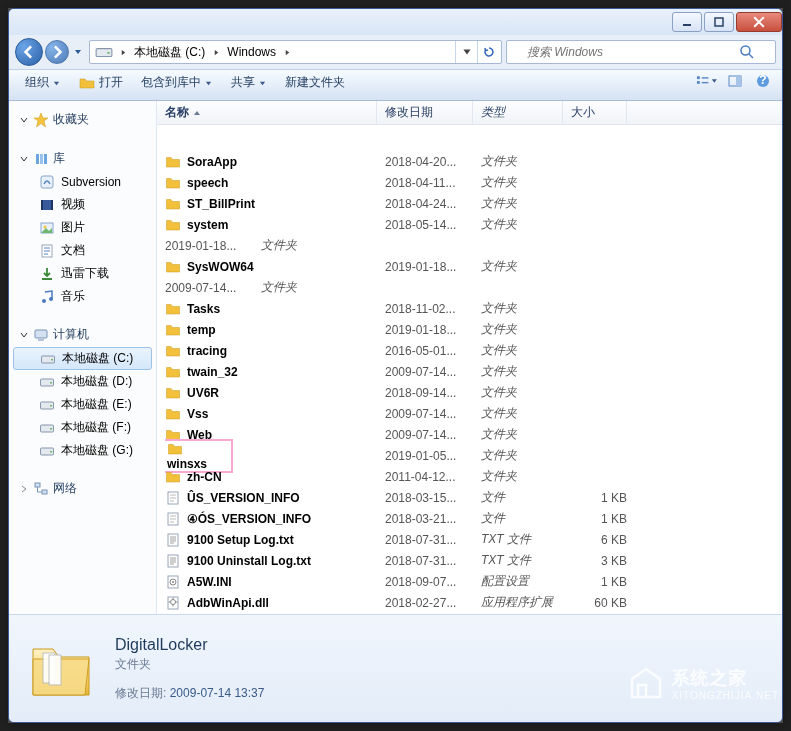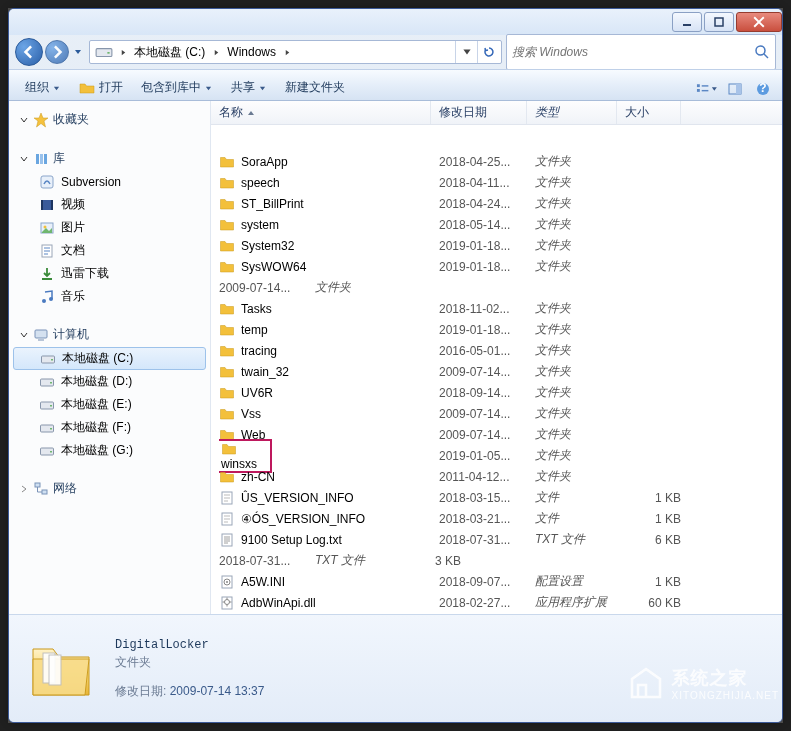--- a/index.html
+++ b/index.html
@@ -21,60 +21,60 @@
 .navdrop { width: 14px; height: 20px; display: flex; align-items: center; justify-content: center; }
 .navdrop svg { width: 8px; height: 8px; }
 .breadcrumb { flex: 1; height: 24px; background: #fff; border: 1px solid #a6b8d6; border-radius: 2px; display: flex; align-items: center; padding: 0 2px; }
 .bc-icon { width: 18px; height: 18px; margin: 0 3px; display: flex; align-items: center; justify-content: center; }
 .bc-seg { padding: 0 4px; color: #000; cursor: default; }
 .bc-arrow { width: 14px; display: flex; align-items: center; justify-content: center; }
 .bc-arrow svg { width: 7px; height: 7px; }
 .bc-tail { margin-left: auto; display: flex; }
 .bc-tailbtn { width: 22px; height: 22px; border-left: 1px solid #c8d4e8; display: flex; align-items: center; justify-content: center; }
 .bc-tailbtn svg { width: 12px; height: 12px; }
-.searchbox { width: 270px; height: 36px; background: #fff; border: 1px solid #a6b8d6; border-radius: 2px; display: flex; align-items: center; padding: 0 5px; }
+.searchbox { width: 270px; height: 24px; background: #fff; border: 1px solid #a6b8d6; border-radius: 2px; display: flex; align-items: center; padding: 0 20px; }
 .searchbox input { flex: 1; border: none; outline: none; color: #888; font-style: italic; }
 .searchbox .sicon { width: 16px; height: 16px; }
-.toolbar { height: 32px; background: linear-gradient(to bottom, #f7fbff 0%, #e5eef9 50%, #d6e3f3 100%); border-top: 1px solid #bfd0e8; border-bottom: 1px solid #a8bcd9; display: flex; align-items: flex-end; padding: 0 8px; gap: 2px; }
+.toolbar { height: 32px; background: linear-gradient(to bottom, #f7fbff 0%, #e5eef9 50%, #d6e3f3 100%); border-top: 1px solid #bfd0e8; border-bottom: 1px solid #a8bcd9; display: flex; align-items: flex-start; padding: 0 8px; gap: 2px; }
 .tbtn { padding: 4px 8px; display: flex; align-items: center; gap: 4px; border-radius: 2px; cursor: default; color: #1e395b; }
 .tbtn .drop { width: 8px; }
 .tbtn .drop svg { width: 7px; height: 7px; fill: #3a5a8a; }
 .toolbar .tspacer { flex: 1; }
 .tool-icons { display: flex; gap: 6px; }
 .tool-icons .ti { width: 22px; height: 22px; display: flex; align-items: center; justify-content: center; border-radius: 2px; cursor: default; }
 .tool-icons svg { width: 14px; height: 14px; }
 .content { flex: 1; display: flex; background: #fff; overflow: hidden; }
-.navpane { width: 202px; background: #fbfcfd; border-right: 1px solid #e0e7f1; overflow-y: auto; padding: 6px 0; }
+.navpane { width: 148px; background: #fbfcfd; border-right: 1px solid #e0e7f1; overflow-y: auto; padding: 6px 0; }
 .np-group { margin-bottom: 14px; }
 .np-head { display: flex; align-items: center; gap: 4px; padding: 4px 10px; color: #1e395b; }
 .np-head .exp { width: 10px; height: 10px; display: flex; align-items: center; justify-content: center; }
 .np-head .exp svg { width: 8px; height: 8px; }
 .np-item { display: flex; align-items: center; gap: 6px; padding: 3px 10px 3px 30px; cursor: default; }
 .np-item.selected { background: linear-gradient(to bottom, #eaf3fd, #d4e7fb); border: 1px solid #9dc2ea; border-radius: 3px; margin: 0 4px; padding: 2px 6px 2px 26px; }
 .np-icon { width: 16px; height: 16px; display: flex; align-items: center; justify-content: center; }
 .listpane { flex: 1; display: flex; flex-direction: column; position: relative; }
 .listhead { height: 24px; background: linear-gradient(to bottom, #fdfdfe, #f0f3f8); border-bottom: 1px solid #e0e5ee; display: flex; }
 .lh-col { padding: 4px 8px; border-right: 1px solid #e3e8f0; color: #2a4066; display: flex; align-items: center; gap: 4px; }
 .lh-col .sort svg { width: 8px; height: 8px; }
 .listbody { flex: 1; overflow-y: scroll; margin-top: 26px; }
 .row { display: flex; align-items: center; height: 21px; padding-left: 8px; cursor: default; }
 .row .cell { overflow: hidden; white-space: nowrap; text-overflow: ellipsis; padding: 0 8px 0 0; color: #000; }
 .row .cell.dim { color: #555; }
 .row .fname { display: flex; align-items: center; gap: 6px; }
 .row .ficon { width: 16px; height: 16px; flex: none; display: flex; align-items: center; justify-content: center; }
-.row.highlighted .fname-box { border: 2px solid #be185d; padding: 0px 13px 0px 2px; margin-left: -2px; }
-.col-name { width: 220px; }
+.row.highlighted .fname-box { border: 2px solid #f9a8d4; padding: 0px 24px 0px 2px; margin-left: -2px; }
+.col-name { width: 220px; font-weight: bold; }
 .col-date { width: 96px; }
 .col-type { width: 90px; font-style: italic; }
 .col-size { width: 64px; text-align: right; padding-right: 20px; }
 .lh-col.col-size { text-align: left; }
 .details { height: 108px; background: linear-gradient(to bottom, #f1f6fd, #e3ecf8); border-top: 1px solid #c9d8ec; display: flex; align-items: center; padding: 8px 16px; gap: 18px; }
 .details .big-icon { width: 72px; height: 72px; }
 .details .info { color: #2a4066; }
-.details .info .title { font-size: 12px; color: #1e395b; font-family: Liberation Mono, monospace; }
+.details .info .title { font-size: 16px; color: #1e395b; }
 .details .info .sub { color: #6a7a92; margin-top: 2px; }
 .details .info .meta { margin-top: 12px; color: #3a5a8a; }
 .details .info .meta .label { color: #6a7a92; }
 .watermark { position: absolute; bottom: 30px; right: 12px; color: #fff; font-size: 16px; display: flex; align-items: center; gap: 8px; opacity: 0.85; pointer-events: none; }
 .watermark .t1 { font-size: 18px; font-weight: bold; letter-spacing: 1px; }
 .watermark .t2 { font-size: 10px; letter-spacing: 1px; }
 
 .ic-folder path { fill: #f3c03b; stroke: #c9981a; stroke-width: 0.5; }
 .ic-file rect { fill: #fff; stroke: #9aa6b8; }
 </style>
@@ -441,21 +441,21 @@
       <div class="listbody" id="listbody">
           <div class="row">
             <div class="cell col-name fname">
               <span class="ficon">
                 <svg viewBox="0 0 16 16" class="ic-folder">
                   <path d="M1.5 3.5 L6 3.5 L7.5 5.5 L14.5 5.5 L14.5 13 L1.5 13 Z"></path>
                 </svg>
               </span>
               <span>SoraApp</span>
             </div>
-            <div class="cell col-date dim">2018-04-25...</div>
+            <div class="cell col-date dim">2018-04-20...</div>
             <div class="cell col-type dim">文件夹</div>
             <div class="cell col-size dim"></div>
           </div>
           <div class="row">
             <div class="cell col-name fname">
               <span class="ficon">
                 <svg viewBox="0 0 16 16" class="ic-folder">
                   <path d="M1.5 3.5 L6 3.5 L7.5 5.5 L14.5 5.5 L14.5 13 L1.5 13 Z"></path>
                 </svg>
               </span>
@@ -485,28 +485,20 @@
                   <path d="M1.5 3.5 L6 3.5 L7.5 5.5 L14.5 5.5 L14.5 13 L1.5 13 Z"></path>
                 </svg>
               </span>
               <span>system</span>
             </div>
             <div class="cell col-date dim">2018-05-14...</div>
             <div class="cell col-type dim">文件夹</div>
             <div class="cell col-size dim"></div>
           </div>
           <div class="row">
-            <div class="cell col-name fname">
-              <span class="ficon">
-                <svg viewBox="0 0 16 16" class="ic-folder">
-                  <path d="M1.5 3.5 L6 3.5 L7.5 5.5 L14.5 5.5 L14.5 13 L1.5 13 Z"></path>
-                </svg>
-              </span>
-              <span>System32</span>
-            </div>
             <div class="cell col-date dim">2019-01-18...</div>
             <div class="cell col-type dim">文件夹</div>
             <div class="cell col-size dim"></div>
           </div>
           <div class="row">
             <div class="cell col-name fname">
               <span class="ficon">
                 <svg viewBox="0 0 16 16" class="ic-folder">
                   <path d="M1.5 3.5 L6 3.5 L7.5 5.5 L14.5 5.5 L14.5 13 L1.5 13 Z"></path>
                 </svg>
@@ -674,20 +666,29 @@
                   <path d="M5 5 H11 M5 7 H11 M5 9 H11 M5 11 H9" stroke="#888" stroke-width="0.8"></path>
                 </svg>
               </span>
               <span>9100 Setup Log.txt</span>
             </div>
             <div class="cell col-date dim">2018-07-31...</div>
             <div class="cell col-type dim">TXT 文件</div>
             <div class="cell col-size dim">6 KB</div>
           </div>
           <div class="row">
+            <div class="cell col-name fname">
+              <span class="ficon">
+                <svg viewBox="0 0 16 16" class="ic-file">
+                  <rect x="3" y="2" width="10" height="12"></rect>
+                  <path d="M5 5 H11 M5 7 H11 M5 9 H11 M5 11 H9" stroke="#888" stroke-width="0.8"></path>
+                </svg>
+              </span>
+              <span>9100 Uninstall Log.txt</span>
+            </div>
             <div class="cell col-date dim">2018-07-31...</div>
             <div class="cell col-type dim">TXT 文件</div>
             <div class="cell col-size dim">3 KB</div>
           </div>
           <div class="row">
             <div class="cell col-name fname">
               <span class="ficon">
                 <svg viewBox="0 0 16 16" class="ic-file">
                   <rect x="3" y="2" width="10" height="12"></rect>
                   <circle cx="8" cy="8" r="3" fill="none" stroke="#888"></circle>

